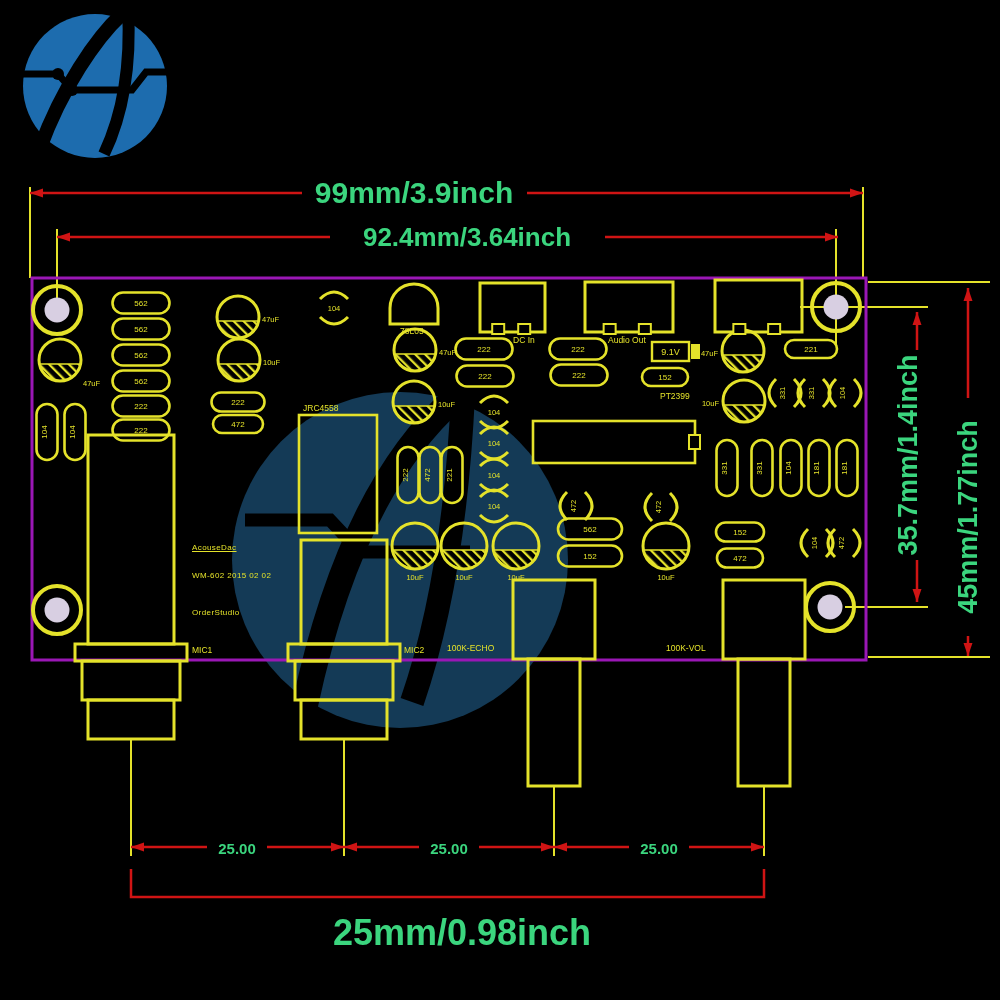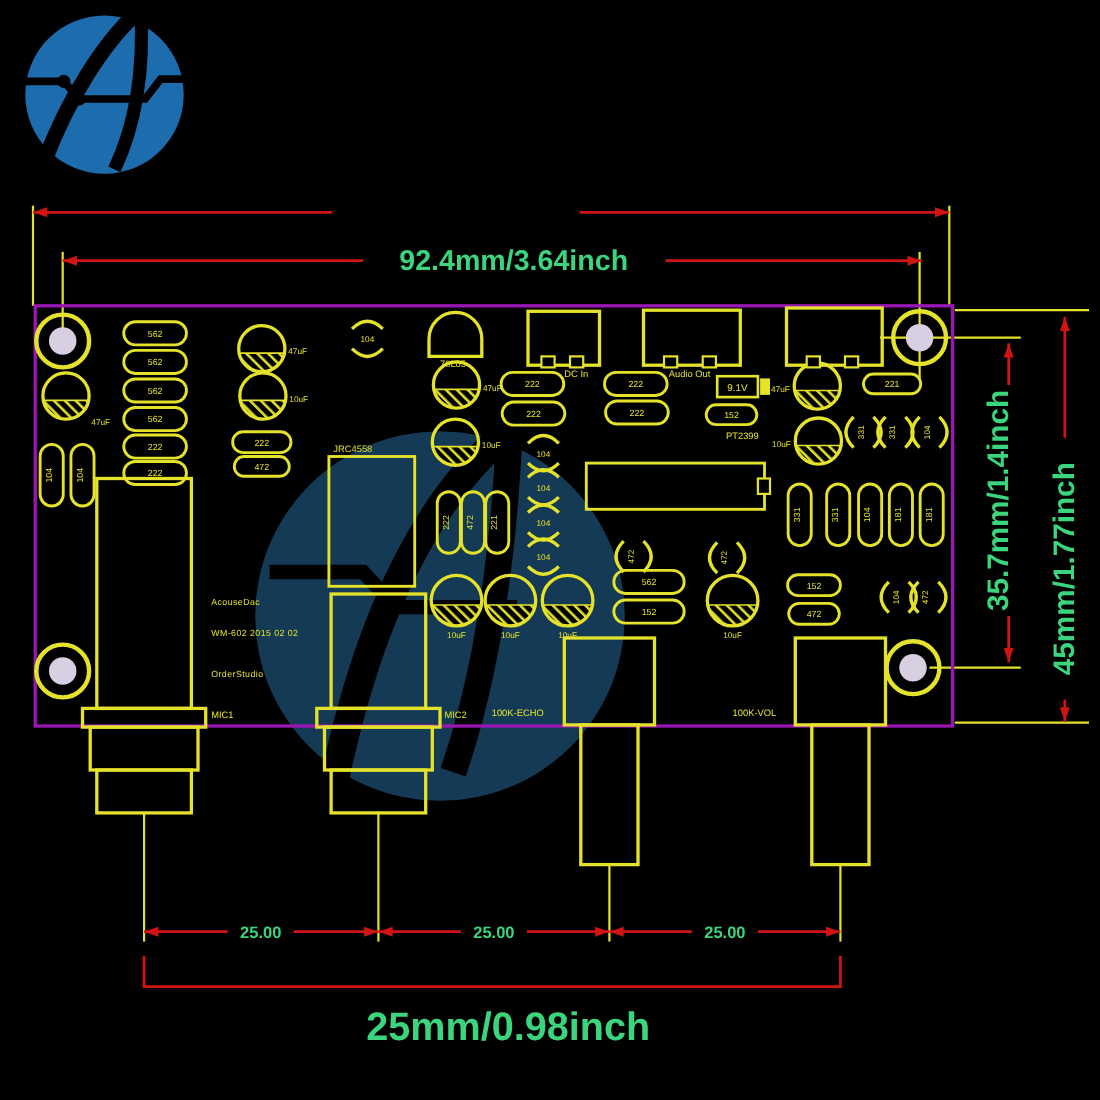--- a/index.html
+++ b/index.html
@@ -248,29 +248,30 @@
         <text x="666" y="651" fill="#e4e22a" font-size="8.5" text-anchor="start" font-family="&quot;Liberation Sans&quot;,&quot;DejaVu Sans&quot;,sans-serif">100K-VOL</text>
         <text x="513" y="343" fill="#e4e22a" font-size="8.5" text-anchor="start" font-family="&quot;Liberation Sans&quot;,&quot;DejaVu Sans&quot;,sans-serif">DC In</text>
         <text x="608" y="343" fill="#e4e22a" font-size="8.5" text-anchor="start" font-family="&quot;Liberation Sans&quot;,&quot;DejaVu Sans&quot;,sans-serif">Audio Out</text>
         <text x="660" y="399" fill="#e4e22a" font-size="8.5" text-anchor="start" font-family="&quot;Liberation Sans&quot;,&quot;DejaVu Sans&quot;,sans-serif">PT2399</text>
         <text x="400" y="334" fill="#e4e22a" font-size="8.5" text-anchor="start" font-family="&quot;Liberation Sans&quot;,&quot;DejaVu Sans&quot;,sans-serif">78L05</text>
         <text x="303" y="411" fill="#e4e22a" font-size="8.5" text-anchor="start" font-family="&quot;Liberation Sans&quot;,&quot;DejaVu Sans&quot;,sans-serif">JRC4558</text>
       </g>
     </svg>
 
 
+  <div class="dim-label" style="left:414px;top:193px;font-size:30px;">99mm/3.9inch</div>
   <div class="dim-label" style="left:467px;top:237px;font-size:26px;">92.4mm/3.64inch</div>
   <div class="dim-label rot" style="left:908px;top:455px;font-size:27px;">35.7mm/1.4inch</div>
   <div class="dim-label rot" style="left:968px;top:517px;font-size:27px;">45mm/1.77inch</div>
   <div class="dim-label" style="left:237px;top:848px;font-size:15px;font-weight:600;">25.00</div>
   <div class="dim-label" style="left:449px;top:848px;font-size:15px;font-weight:600;">25.00</div>
   <div class="dim-label" style="left:659px;top:848px;font-size:15px;font-weight:600;">25.00</div>
   <div class="dim-label" style="left:462px;top:922px;font-size:36px;margin-top:11px;">25mm/0.98inch</div>
 
-  <div class="silk" style="left:192px;top:543px;">AcouseDac</div>
+  <div class="silk" style="left:192px;top:543px;text-decoration:underline;">AcouseDac</div>
   <div class="silk" style="left:192px;top:560px;margin-top:48px;">OrderStudio</div>
   <div class="silk" style="left:192px;top:571px;">WM-602 2015 02 02</div>
 
   <svg id="logo" width="180" height="172" style="left:10px;top:4px;">
       <circle cx="85" cy="82" r="72" fill="#1d6cae"></circle>
       <path d="M30,144 C52,84 86,34 112,10" fill="none" stroke="#000" stroke-width="14"></path>
       <path d="M118,4 C121,58 114,108 94,150" fill="none" stroke="#000" stroke-width="12"></path>
       <path d="M6,70 L48,70 L62,86 L122,86 L136,68 L174,68" fill="none" stroke="#000" stroke-width="7"></path>
       <circle cx="48" cy="70" r="6" fill="#000"></circle>
       <circle cx="62" cy="86" r="6" fill="#000"></circle>

